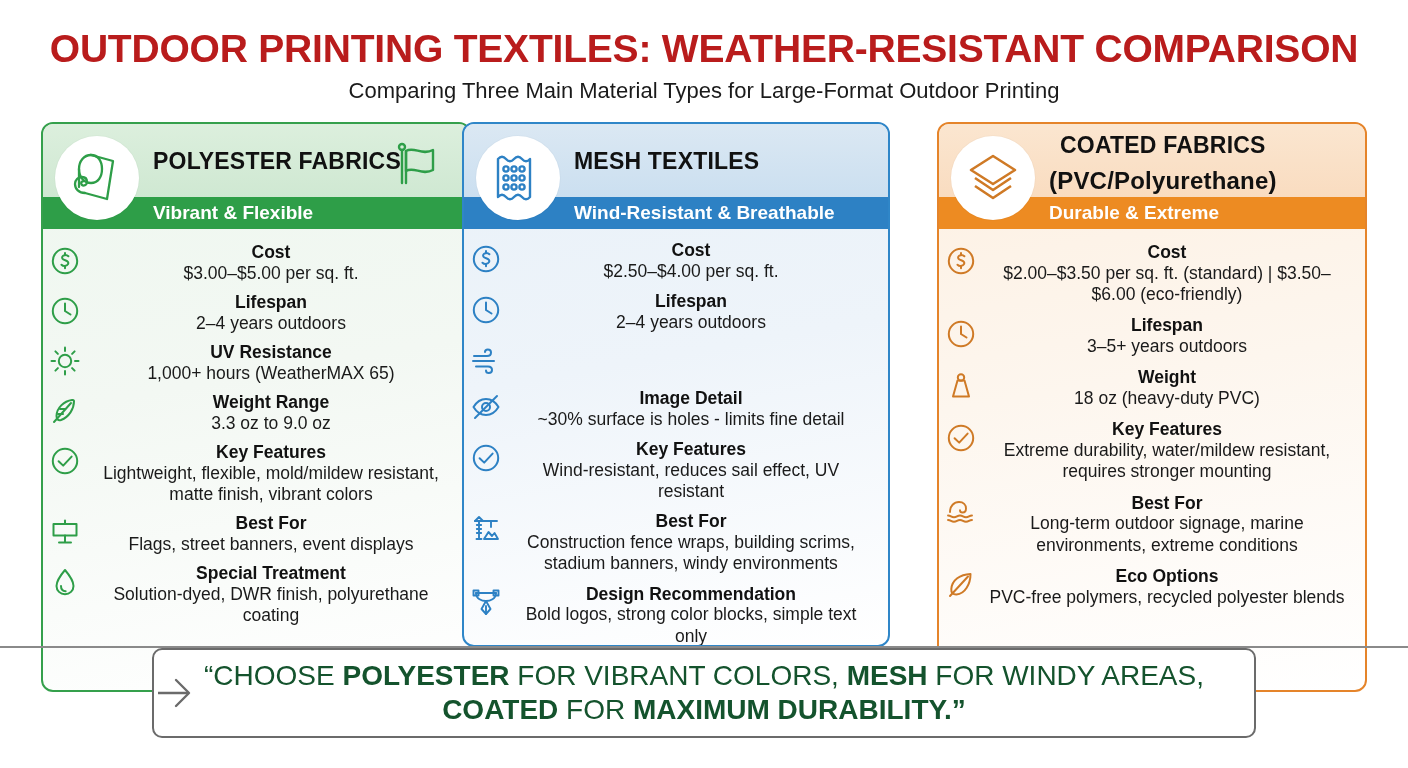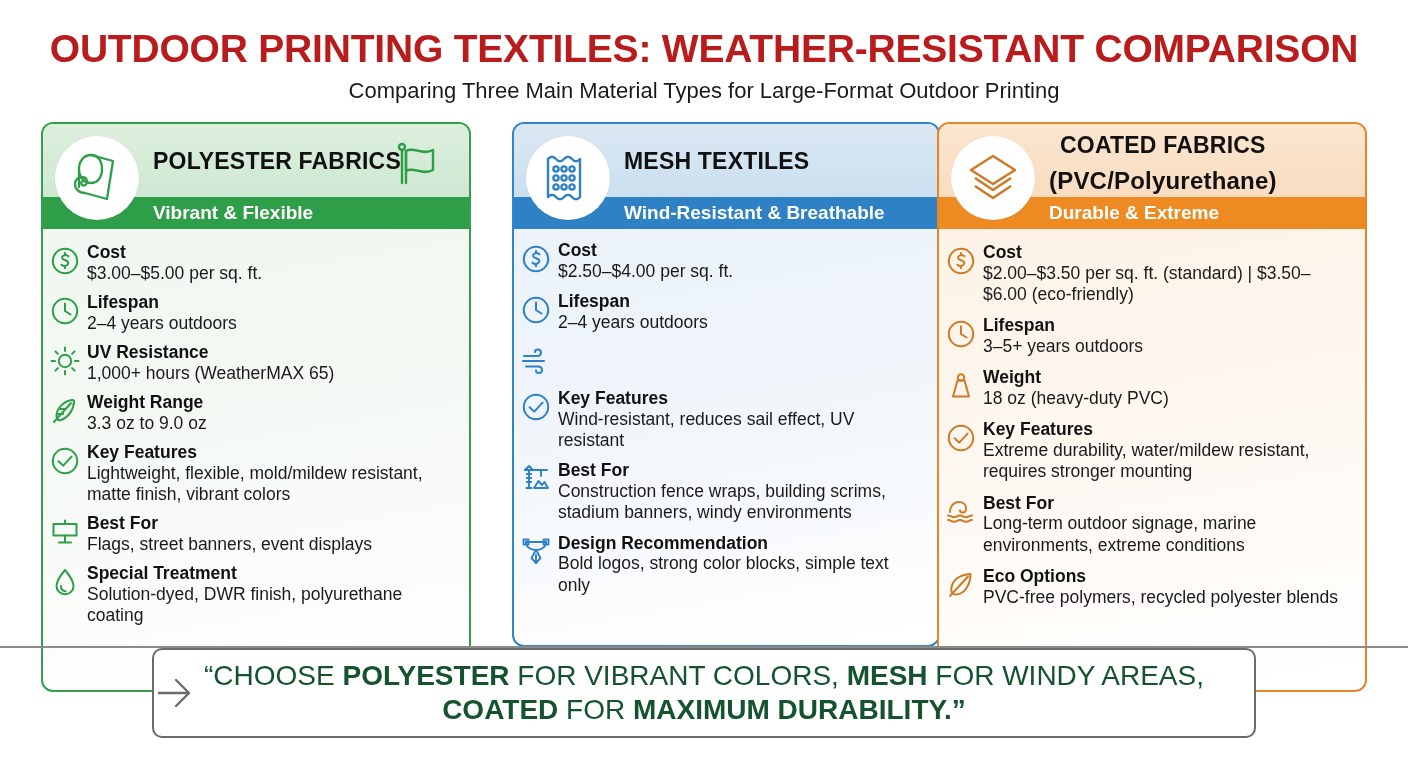--- a/index.html
+++ b/index.html
@@ -26,21 +26,21 @@
 
   
   .card {
     position: absolute; top: 122px;
     border-radius: 12px;
     overflow: hidden;
   }
   .card.green  { left: 41px;  width: 430px; height: 570px;
                  border: 2px solid #35a04c;
                  background: linear-gradient(170deg,#eef7ef 0%, #f3f8f3 45%, #ffffff 100%); }
-  .card.blue   { left: 512px; width: 428px; height: 525px;
+  .card.blue   { left: 462px; width: 428px; height: 525px;
                  border: 2px solid #2f86c8;
                  background: linear-gradient(170deg,#e9f1f8 0%, #eef4fa 45%, #ffffff 100%); }
   .card.orange { left: 937px; width: 430px; height: 570px;
                  border: 2px solid #e5842a;
                  background: linear-gradient(170deg,#fdf0e2 0%, #fdf6ee 45%, #ffffff 100%); }
 
   .card-head { position: relative; height: 73px; }
   .green  .card-head { background: linear-gradient(180deg,#dcefdd 0%, #cfe8d2 100%); }
   .blue   .card-head { background: linear-gradient(180deg,#dbe8f3 0%, #cbdff0 100%); }
   .orange .card-head { background: linear-gradient(180deg,#fbe6d0 0%, #f9dcc0 100%); }
@@ -68,21 +68,21 @@
     position: absolute; left: 110px; top: 50%; transform: translateY(-50%);
     font-size: 23px; font-weight: 700; color:#111; white-space: nowrap;
     letter-spacing: 0.2px;
   }
   .card-title.two-line { top: 8px; transform: none; text-align: center; }
   .card-title .sub2 { display:block; font-size: 24px; font-weight: 700; margin-top: 8px; }
 
   .head-flag { position: absolute; right: 28px; top: 14px; }
 
   
-  .rows { position: relative; padding: 12px 14px 0 0; }
+  .rows { position: relative; padding: 12px 14px 0 0; text-align: center; }
   .row { display: flex; align-items: flex-start; margin-bottom: 7px; }
   .row .ico { flex: 0 0 44px; height: 38px; display:flex; align-items:center; justify-content:center; padding-top:2px; }
   .row .txt { flex: 1 1 auto; padding-top: 1px; }
   .row .lbl { font-size: 17.5px; font-weight: 700; color:#111; line-height: 1.18; }
   .row .val { font-size: 17.5px; font-weight: 400; color:#1a1a1a; line-height: 1.22; }
 
   .blue .rows  { padding-top: 10px; }
   .blue .row   { margin-bottom: 8px; }
   .orange .row { margin-bottom: 9px; }
 
@@ -305,20 +305,33 @@
       <div class="row">
         <span class="ico">
           <svg width="30" height="30" viewBox="0 0 30 30" fill="none" stroke="#2d81c4" stroke-width="2" stroke-linecap="round">
             <path d="M3 10 L16 10 C18.4 10, 20 8.4, 20 6.5 C20 4.7, 18.6 3.4, 16.8 3.4 C15.2 3.4, 14 4.5, 14 6"></path>
             <line x1="2" y1="15" x2="23" y2="15"></line>
             <path d="M5 20.5 L17 20.5 C19.4 20.5, 21 22.1, 21 24 C21 25.8, 19.6 27.1, 17.8 27.1 C16.2 27.1, 15 26, 15 24.5"></path>
           </svg>
         </span>
       </div>
 
+      <div class="row">
+        <span class="ico">
+          <svg width="30" height="30" viewBox="0 0 30 30" fill="none" stroke="#2d81c4" stroke-width="2" stroke-linecap="round" stroke-linejoin="round">
+            <path d="M2.5 15 C5.5 10, 10 7, 15 7 C20 7, 24.5 10, 27.5 15 C24.5 20, 20 23, 15 23 C10 23, 5.5 20, 2.5 15 Z"></path>
+            <circle cx="15" cy="15" r="4"></circle>
+            <line x1="4" y1="26" x2="26" y2="4"></line>
+          </svg>
+        </span>
+        <span class="txt">
+          <span class="lbl">Image Detail</span><br>
+          <span class="val">~30% surface is holes - limits fine detail</span>
+        </span>
+      </div>
 
       <div class="row">
         <span class="ico">
           <svg width="30" height="30" viewBox="0 0 30 30" fill="none" stroke="#2d81c4" stroke-width="2" stroke-linecap="round" stroke-linejoin="round">
             <circle cx="15" cy="15" r="12.2"></circle>
               <path d="M8.6 15.2 L13.2 19.6 L21.6 10.6"></path>
           </svg>
         </span>
         <span class="txt">
           <span class="lbl">Key Features</span><br>

